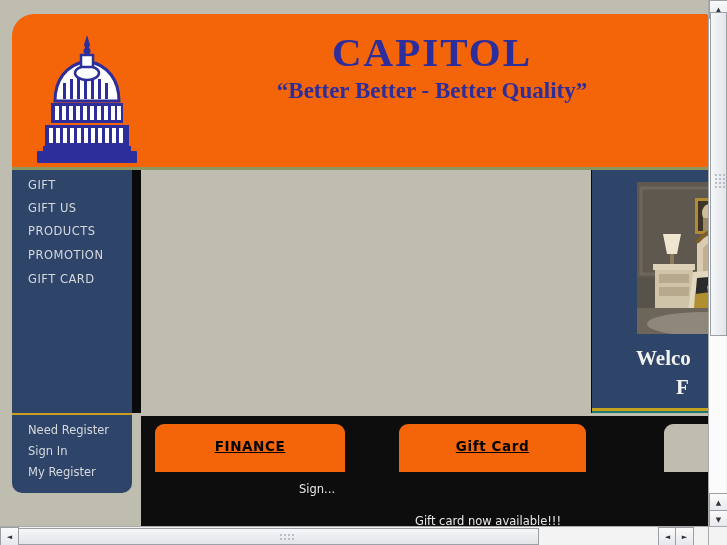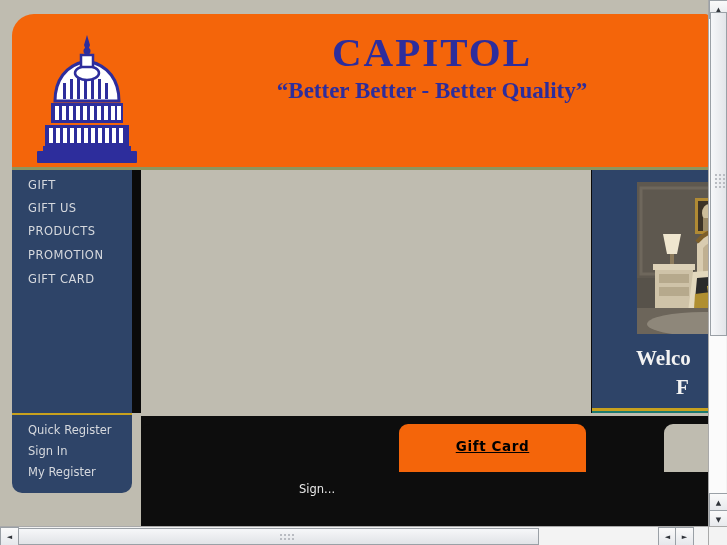--- a/index.html
+++ b/index.html
@@ -195,21 +195,21 @@
   <div class="leftnav">
     <div class="navitem" style="top:8px">GIFT</div>
     <div class="navitem" style="top:31px">GIFT US</div>
     <div class="navitem" style="top:54px">PRODUCTS</div>
     <div class="navitem" style="top:78px">PROMOTION</div>
     <div class="navitem" style="top:102px">GIFT CARD</div>
   </div>
   <div class="sep-strip"></div>
 
   <div class="acct">
-    <div class="acctitem" style="top:8px">Quick Register</div>
+    <div class="acctitem" style="top:8px">Need Register</div>
     <div class="acctitem" style="top:29px">Sign In</div>
     <div class="acctitem" style="top:50px">My Register</div>
   </div>
 
   <div class="content"></div>
 
   <div class="rp-strip"></div>
   <div class="rightpanel">
     <div class="roomphoto">
       <svg viewBox="0 0 130 152" width="130" height="152" preserveAspectRatio="none">
@@ -251,27 +251,31 @@
     <div class="welcome2">F</div>
   </div>
   <div class="rp-bottom"></div>
   <div class="rp-bottom2"></div>
 
   <div class="promos">
 
     <div class="blackcapL" style="left:0px"></div>
 
     <div class="promo" style="left:0px;width:260px">
+      <div class="promobox" style="left:14px;width:190px;height:48px">
+        <div class="promotitle">FINANCE</div>
+      </div>
       <div class="promotxt" style="left:158px;top:66px">Sign...</div>
     </div>
 
     <div class="promo" style="left:246px;width:270px">
       <div class="promobox" style="left:12px;width:187px;height:48px">
         <div class="promotitle">Gift Card</div>
       </div>
+      <div class="promotxt" style="left:28px;top:98px">Gift card now available!!!</div>
     </div>
 
     <div class="tanpanel"></div>
   </div>
 
 </div>
 
 <div class="vscroll">
   <div class="vtrack"></div>
   <div class="sbtn" style="left:0;top:0;width:17px;height:17px">

